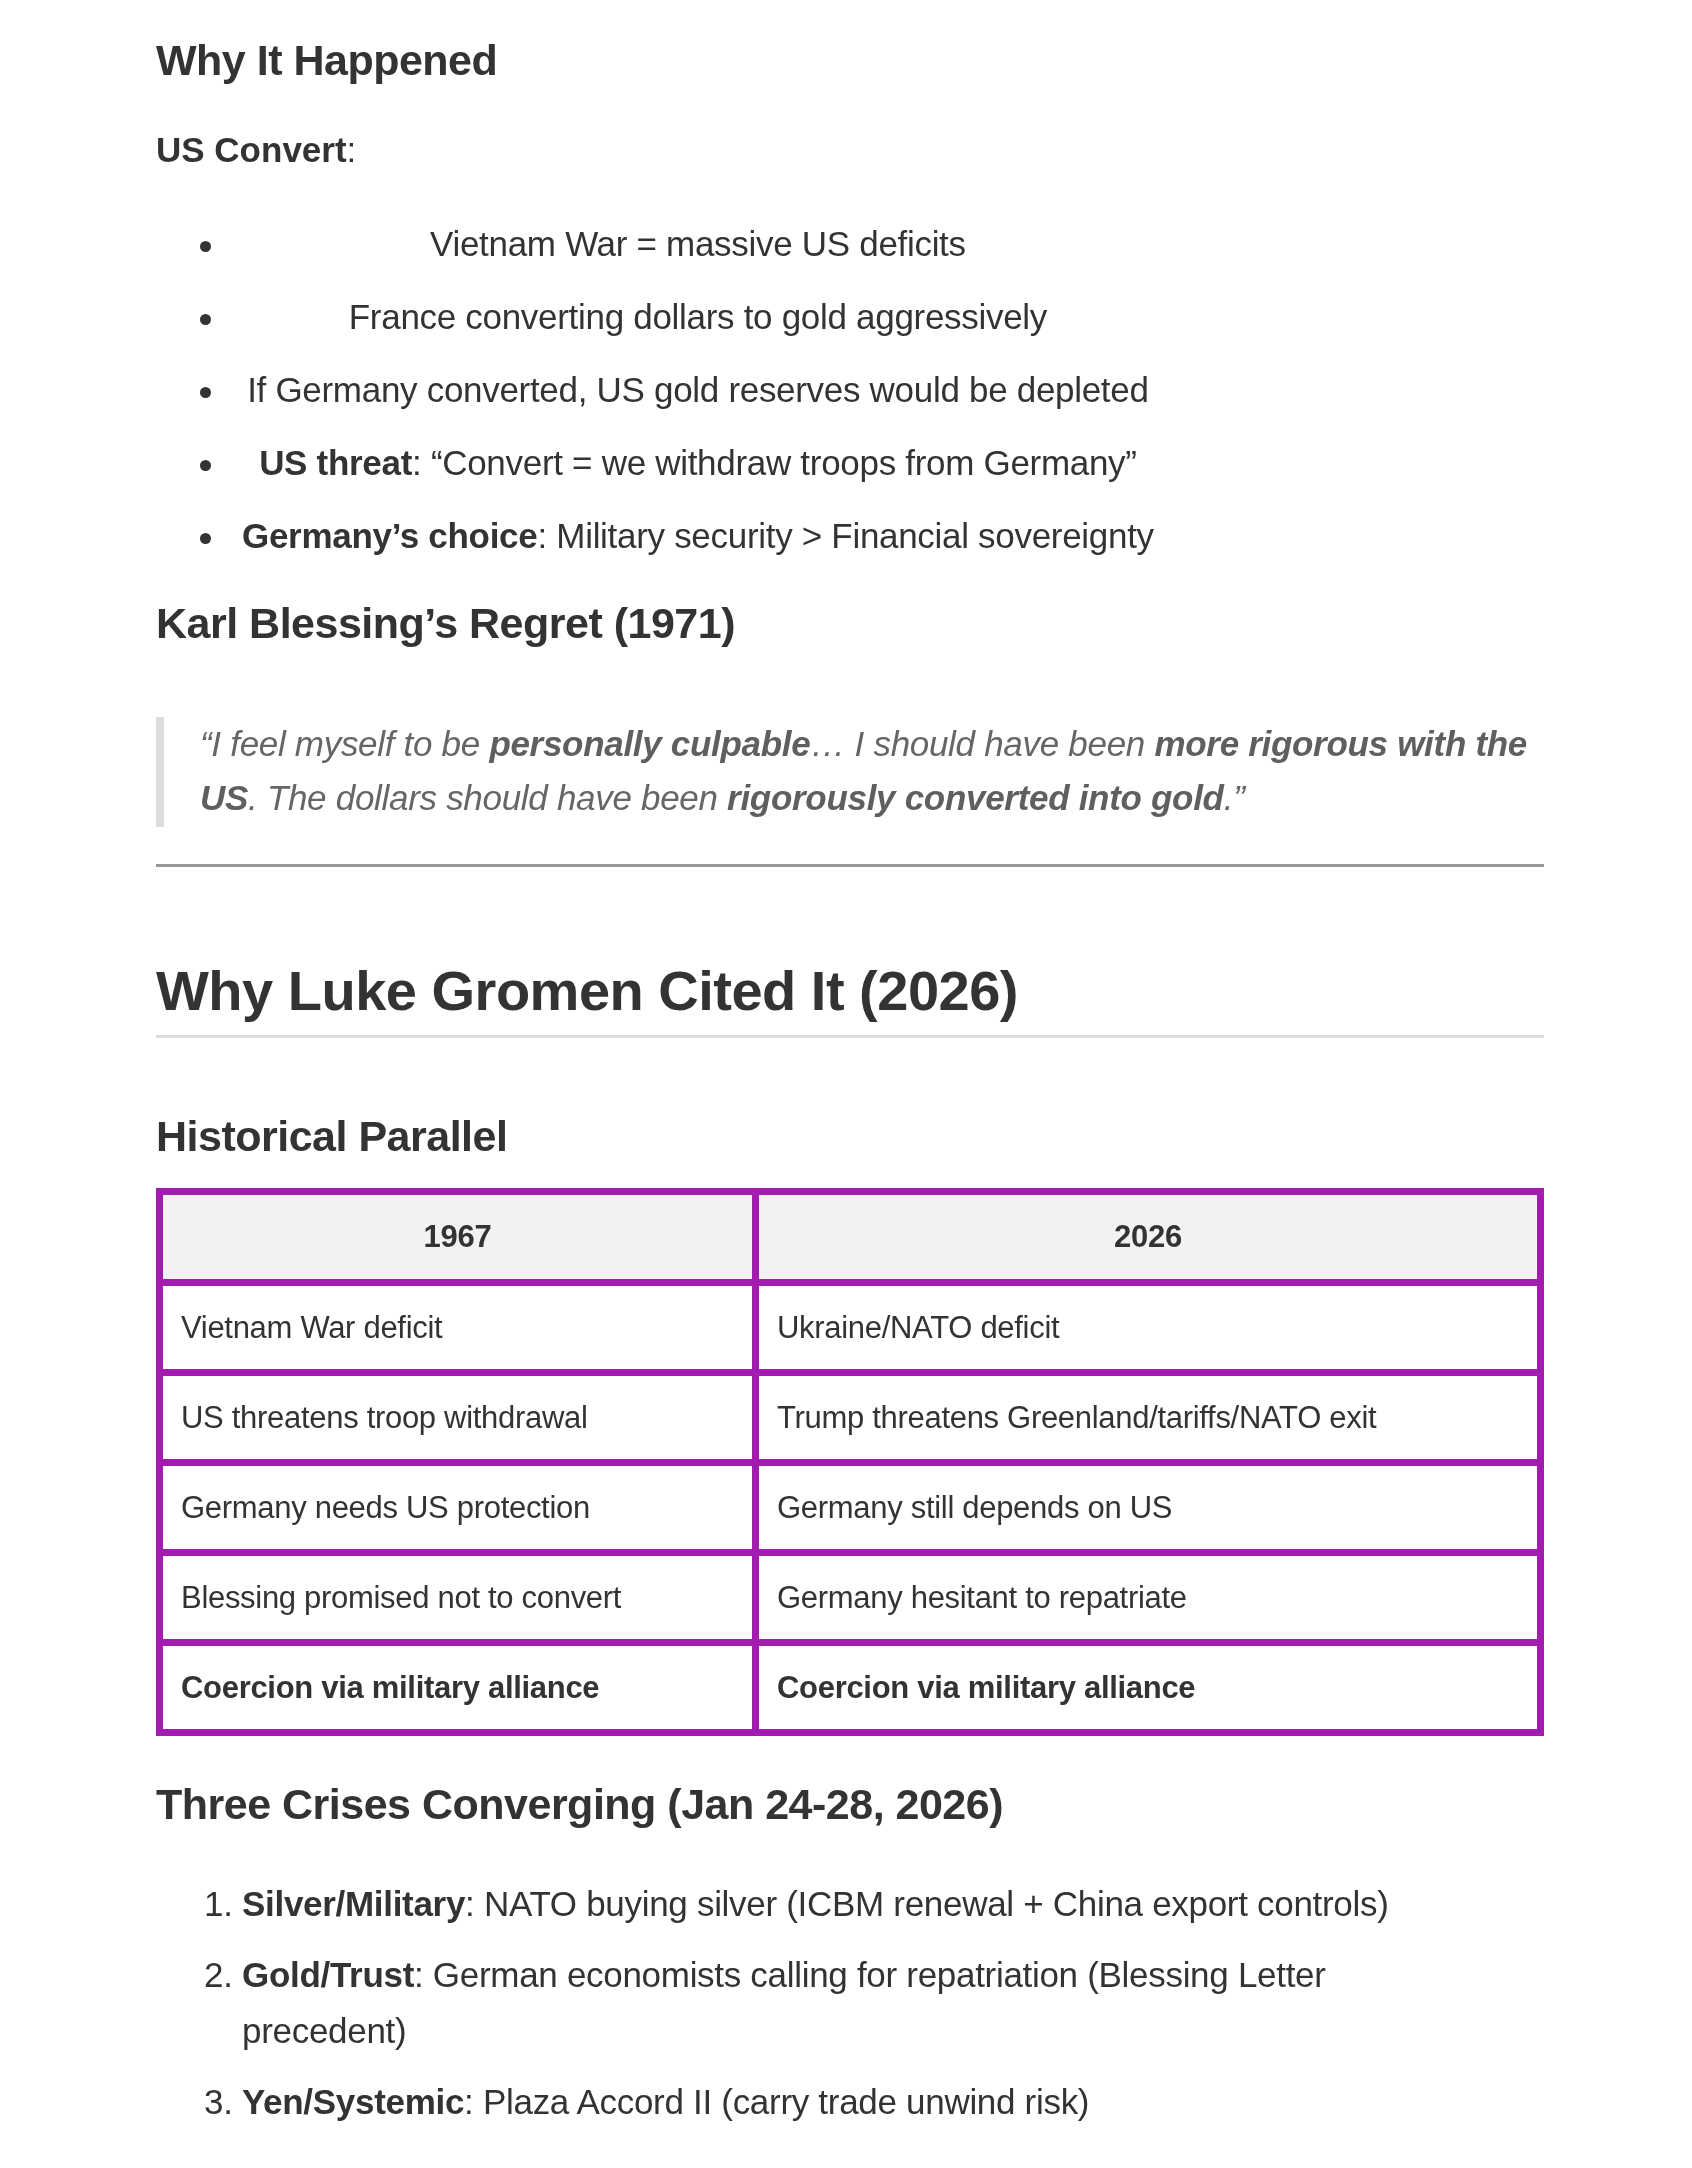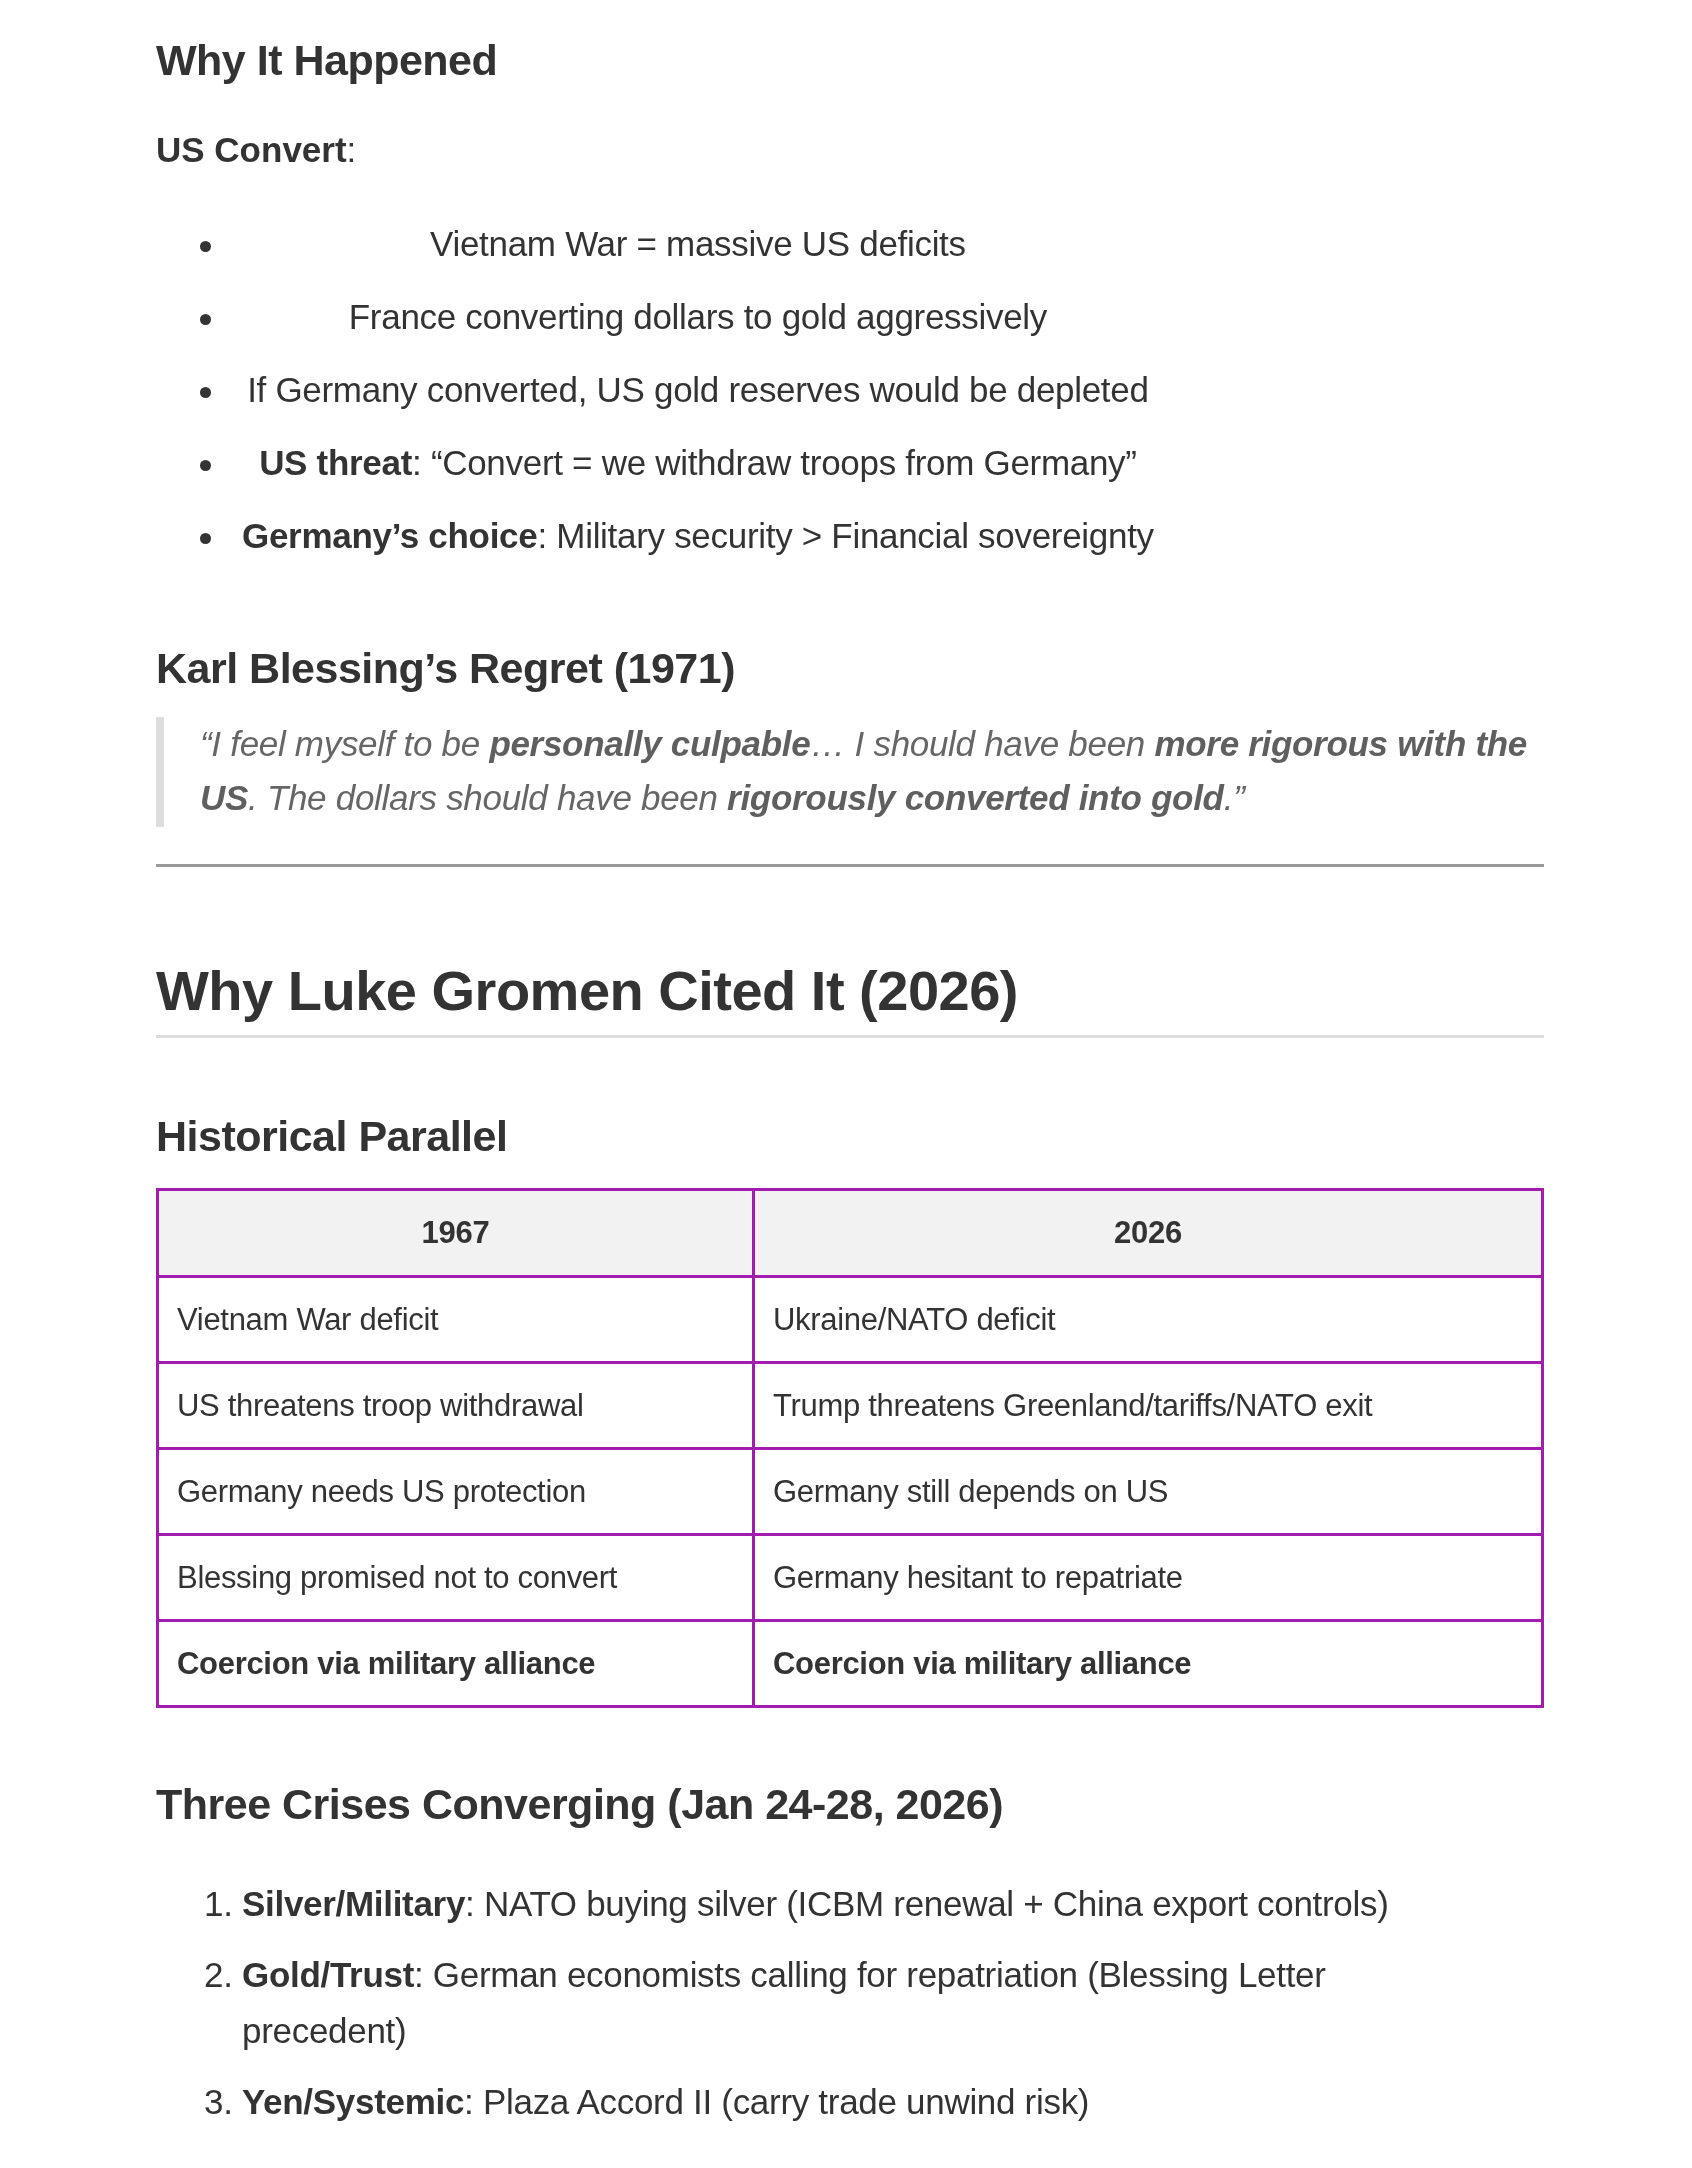--- a/index.html
+++ b/index.html
@@ -23,21 +23,21 @@
 
     .quote { position: absolute; left: 0; top: 717px; width: 1388px; height: 110px; }
     .quote .bar { position: absolute; left: 0; top: 0; width: 8px; height: 110px; background: #dddddd; }
     .quote .text { position: absolute; left: 44px; top: 0; width: 1344px; font-style: italic; font-size: 35px; line-height: 54px; color: #666666; letter-spacing: -0.3px; overflow: visible; }
     .quote .text b { color: #5f5f5f; }
 
     .hr { position: absolute; left: 0; top: 864px; width: 1388px; height: 3px; background: #999999; }
     .h1-rule { position: absolute; left: 0; top: 1035px; width: 1388px; height: 3px; background: #dddddd; }
 
     table.parallel { position: absolute; left: 0; top: 1188px; width: 1388px; border-collapse: collapse; font-size: 31px; letter-spacing: -0.3px; }
-    table.parallel th, table.parallel td { border: 3px solid #a21caf; height: 83px; padding: 0 18px; text-align: left; color: #333; }
+    table.parallel th, table.parallel td { border: 7px solid #a21caf; height: 83px; padding: 0 18px; text-align: left; color: #333; }
     table.parallel th { background: #f2f2f2; text-align: center; font-weight: bold; height: 84px; }
     table.parallel col.c1 { width: 596px; }
     table.parallel tr.bold td { font-weight: bold; }
 
     ol.crises { list-style: none; padding: 0; position: absolute; left: 0; top: 1876px; width: 1388px; }
     ol.crises li { position: relative; padding-left: 86px; font-size: 35px; line-height: 56px; margin-bottom: 15px; letter-spacing: -0.3px; }
     ol.crises li .num { position: absolute; left: 48px; top: 0; }
   </style>
 </head>
 <body>
@@ -49,21 +49,21 @@
   <p class="sub abs" style="top:130px;"><b>US Convert</b><span style="font-weight:normal;">:</span></p>
 
   <ul class="bullets">
     <li><span class="dot"></span><b></b><span></span><span>Vietnam War = massive US deficits</span></li>
     <li><span class="dot"></span><b></b><span></span><span>France converting dollars to gold aggressively</span></li>
     <li><span class="dot"></span><b></b><span></span><span>If Germany converted, US gold reserves would be depleted</span></li>
     <li><span class="dot"></span><b>US threat</b><span>: </span><span>“Convert = we withdraw troops from Germany”</span></li>
     <li><span class="dot"></span><b>Germany’s choice</b><span>: </span><span>Military security &gt; Financial sovereignty</span></li>
   </ul>
 
-  <h3 class="h3 abs" style="top:644px;">Karl Blessing’s Regret (1971)</h3>
+  <h3 class="h3 abs" style="top:599px;">Karl Blessing’s Regret (1971)</h3>
 
   <blockquote class="quote">
     <div class="bar"></div>
     <div class="text">
       <span>“I feel myself to be </span><b>personally culpable</b><span>… I should have been </span><b>more rigorous with the US</b><span>. The dollars should have been </span><b>rigorously converted into gold</b><span>.”</span>
     </div>
   </blockquote>
 
   <div class="hr"></div>
 

